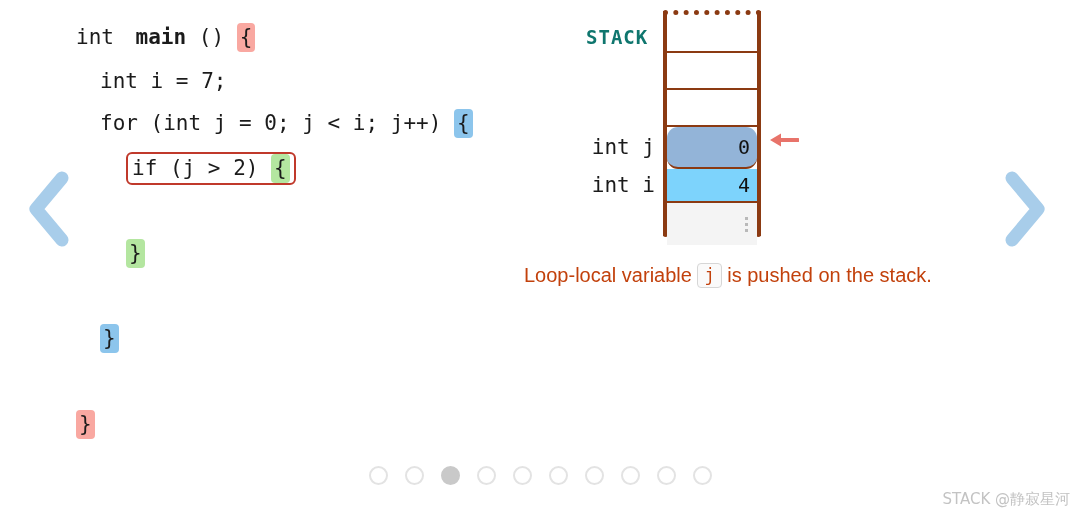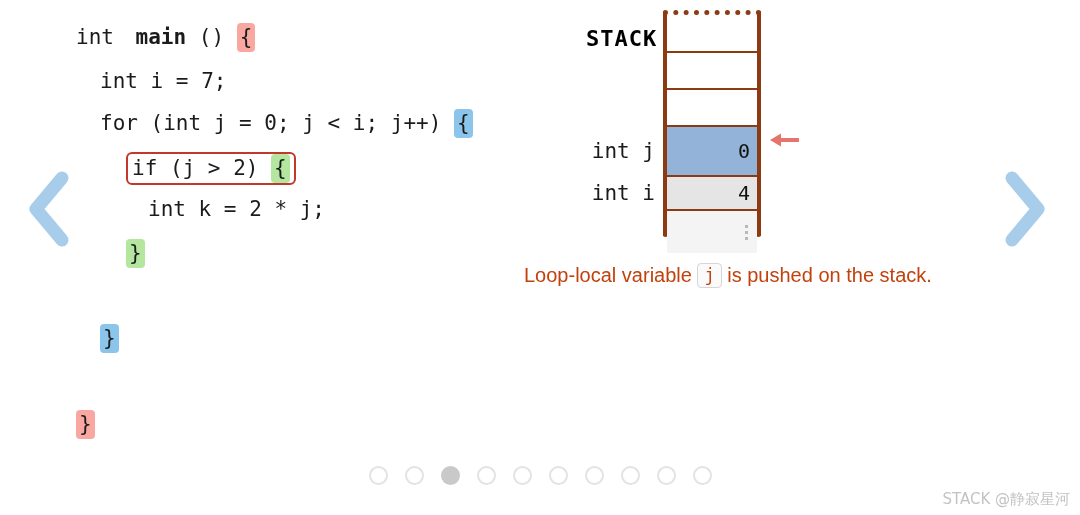--- a/index.html
+++ b/index.html
@@ -75,22 +75,22 @@
     top: 0px;
     width: 470px;
     height: 250px;
   }
   #stack-label {
     position: absolute;
     left: 46px;
     top: 26px;
     font-family: "DejaVu Sans Mono", "Liberation Mono", monospace;
     font-weight: 700;
-    font-size: 22px;
-    color: #000000;
+    font-size: 19px;
+    color: #0f766e;
     letter-spacing: 1px;
   }
   #stack-box {
     position: absolute;
     left: 123px;
     top: 10px;
     width: 98px;
     height: 227px;
     box-sizing: border-box;
     border-left: 4px solid #8b3a12;
@@ -226,47 +226,46 @@
   <div id="code-panel">
 
     <div class="code-line" style="left:76px; top:24px;"><span>int </span><b>main</b><span> () </span><span class="hl hl-pink">{</span></div>
 
     <div class="code-line" style="left:100px; top:68px;">int i = 7;</div>
 
     <div class="code-line" style="left:100px; top:110px;"><span>for (int j = 0; j &lt; i; j++) </span><span class="hl hl-blue">{</span></div>
 
     <div class="code-line" style="left:126px; top:152px;"><span class="if-box"><span>if (j &gt; 2) </span><span class="hl hl-green">{</span></span></div>
 
-    <div class="code-line" style="left:148px; top:196px;">int k = 2 * j;</div>
 
     <div class="code-line" style="left:126px; top:240px;"><span class="hl hl-green">}</span></div>
 
     <div class="code-line" style="left:100px; top:325px;"><span class="hl hl-blue">}</span></div>
 
     <div class="code-line" style="left:76px; top:411px;"><span class="hl hl-pink">}</span></div>
   </div>
 
   <div id="stack-area">
 
     <div id="stack-label">STACK</div>
 
     <div id="stack-box">
 
       <div class="stack-cell" style="height:38px; background:#ffffff;"></div>
 
       <div class="stack-cell" style="height:37px; background:#ffffff;"></div>
 
       <div class="stack-cell" style="height:37px; background:#ffffff;"></div>
 
-      <div class="stack-cell" style="height:50px; background:#93b4d8;">
+      <div class="stack-cell" style="height:42px; background:#93b4d8;border-radius:11px;">
         <span class="row-label">int j</span>
         <span>0</span>
       </div>
 
-      <div class="stack-cell" style="height:34px; background:#e5e5e5;">
+      <div class="stack-cell" style="height:34px; background:#7dd3fc;">
         <span class="row-label">int i</span>
         <span>4</span>
       </div>
 
       <div class="stack-cell" style="height:42px; background:#f4f4f4;">
         <span class="ellipsis-dots">
           <i></i>
             <i></i>
             <i></i>
         </span>

